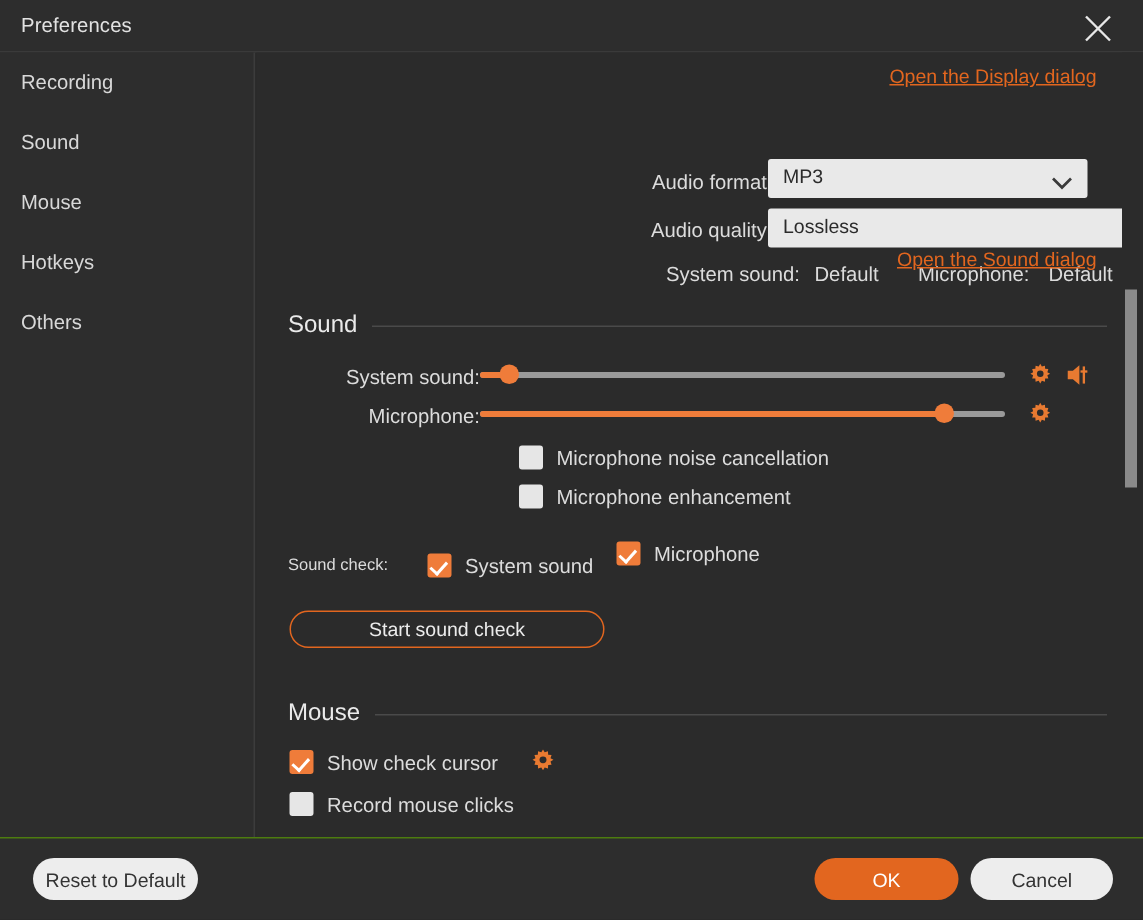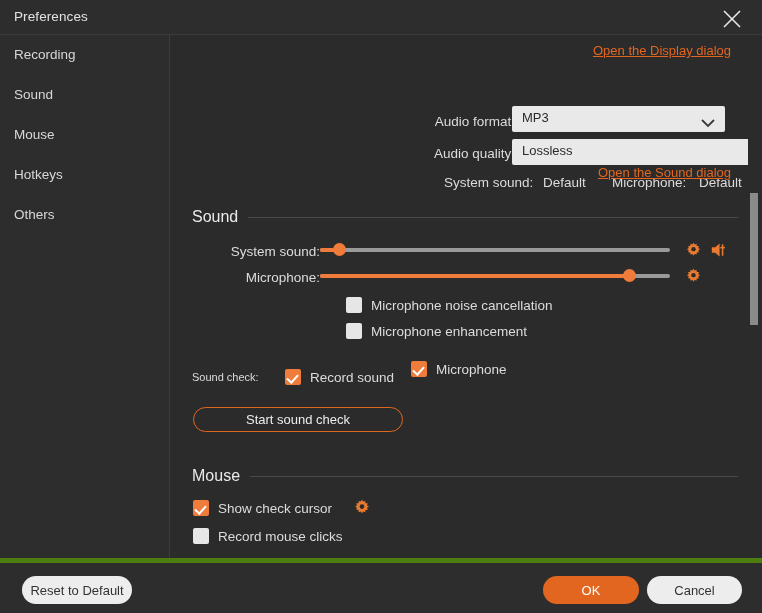--- a/index.html
+++ b/index.html
@@ -149,21 +149,21 @@
     background: #2b2b2b;
   }
   .scrollbar-thumb {
     position: absolute; right: 4px; width: 8px;
     background: #8a8a8a; border-radius: 0px; cursor: pointer;
   }
 
   
   .footer {
     position: absolute; left: 0; bottom: 0; width: 762px; height: 55px;
-    background: #2d2d2d; border-top: 5px solid #4d7c0f;
+    background: #2d2d2d; border-top: 1px solid #4d7c0f;
   }
   .btn {
     position: absolute; top: 13px; height: 28px;
     border: none; border-radius: 14px;
     font-size: 13px; font-family: "Liberation Sans", sans-serif;
     cursor: pointer;
     display: flex; align-items: center; justify-content: center;
   }
   .btn-light { background: #ededed; color: #333333; }
   .btn-accent { background: #e2661f; color: #ffffff; }
@@ -276,21 +276,21 @@
     <span class="cb-label">Microphone noise cancellation</span>
   </div>
   <div class="cb-wrap" style="left:175px; top:288px;">
     <span class="cb"></span>
     <span class="cb-label">Microphone enhancement</span>
   </div>
 
   <div class="inline-label" style="left:21px; top:336px;">Sound check:</div>
   <div class="cb-wrap" style="left:114px; top:334px;">
     <span class="cb checked"></span>
-    <span class="cb-label">Record sound</span>
+    <span class="cb-label">System sound</span>
   </div>
   <div class="cb-wrap" style="left:240px; top:326px;">
     <span class="cb checked"></span>
     <span class="cb-label">Microphone</span>
   </div>
 
   <div class="pill-outline" style="left:22px; top:372px; width:210px; height:25px;">Start sound check</div>
 
   <div class="section" style="top:432px;">
     <span class="sec-title">Mouse</span>

